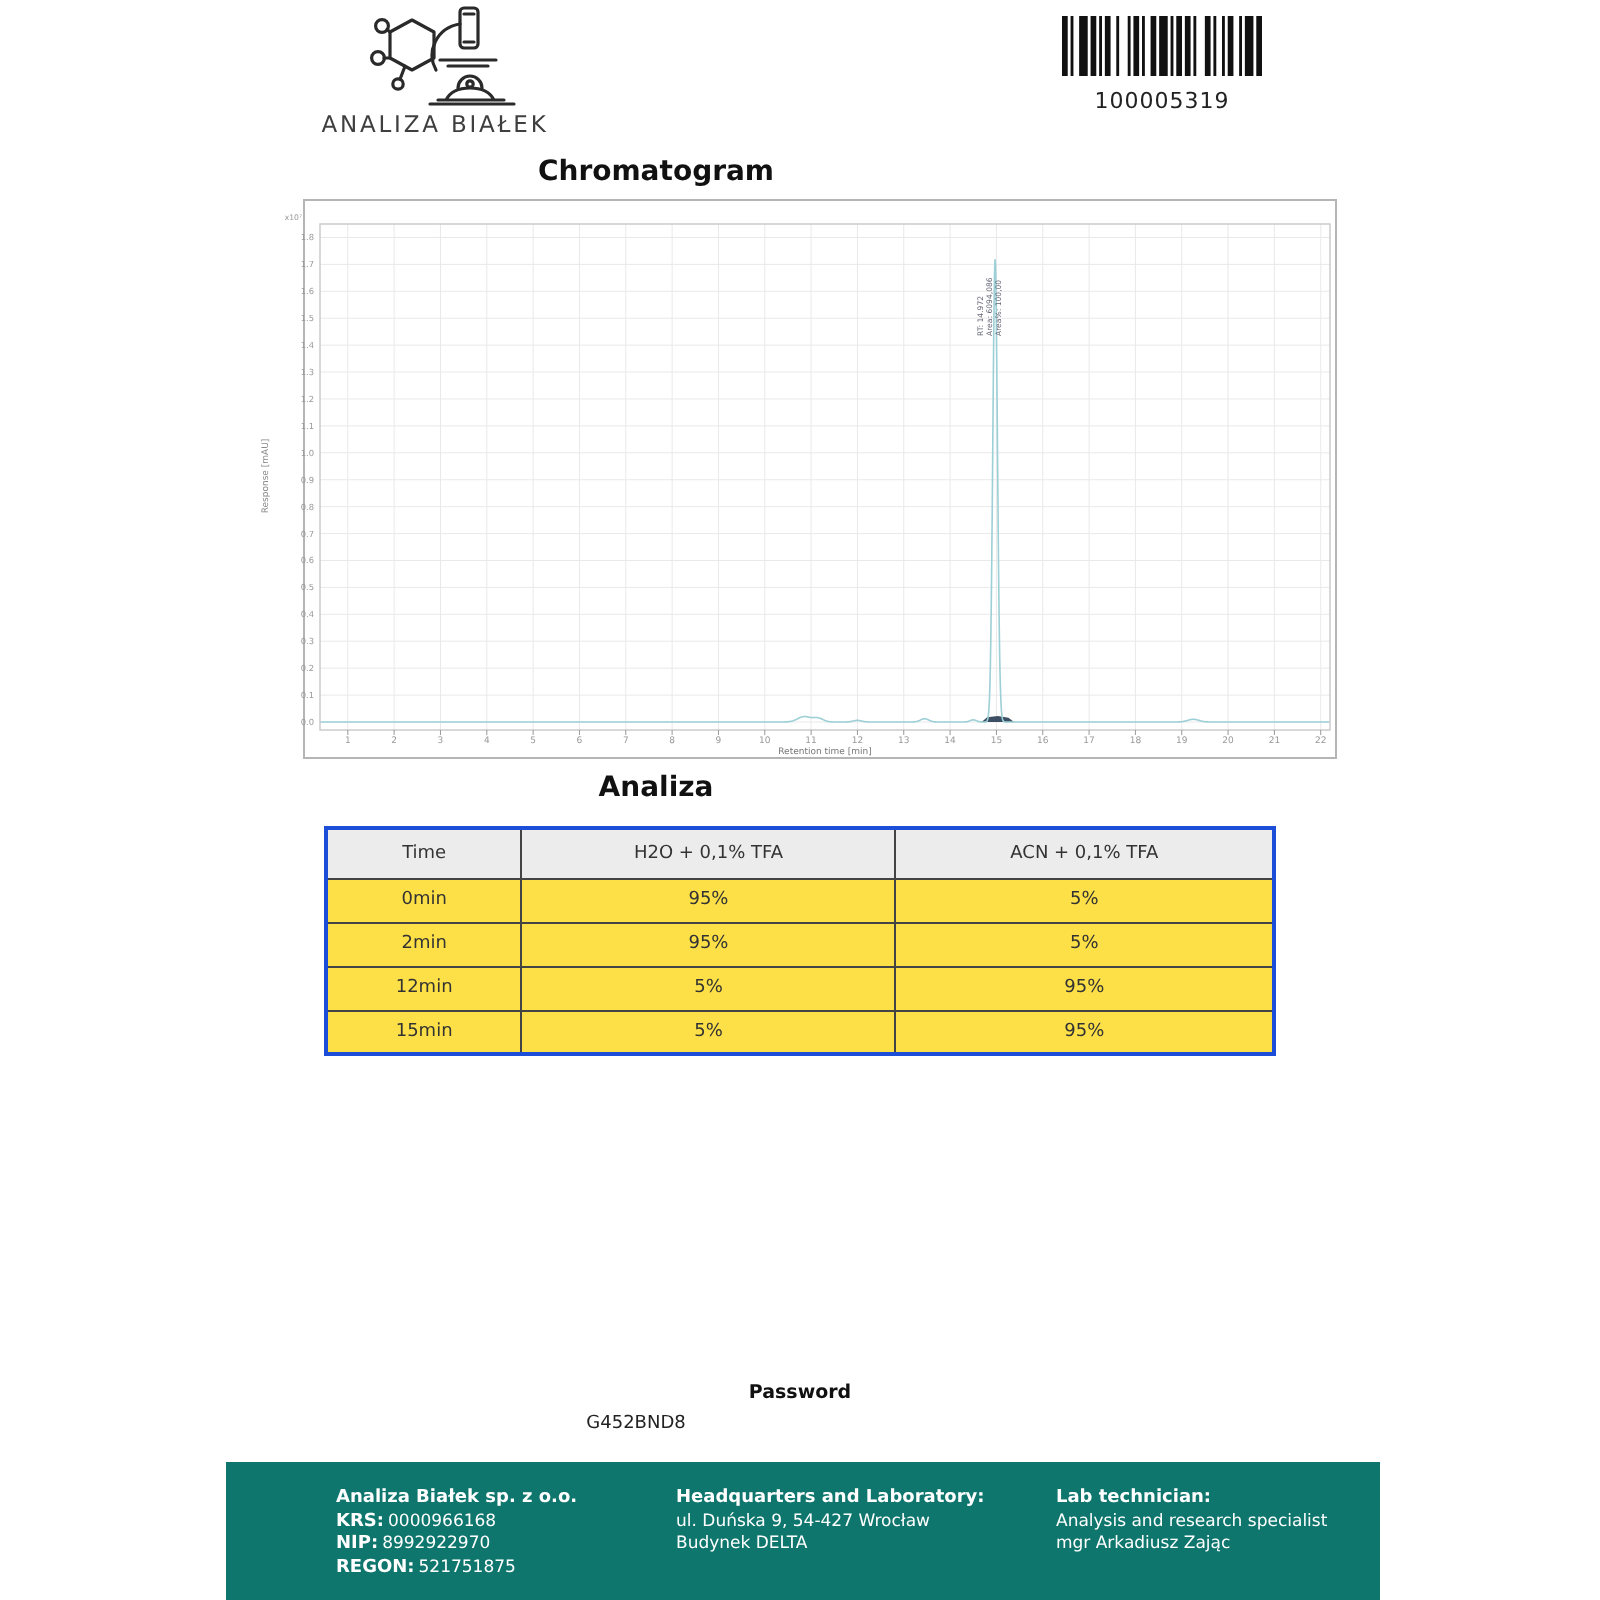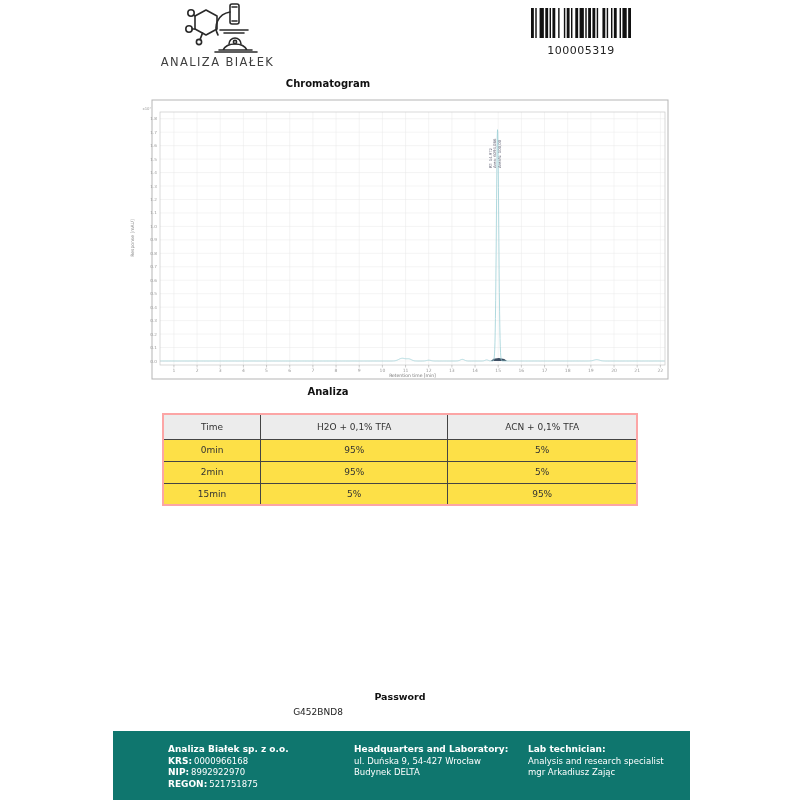--- a/index.html
+++ b/index.html
@@ -7,41 +7,41 @@
   .page {
     position: relative; width: 800px; height: 800px; background: #ffffff;
     font-family: "DejaVu Sans", "Liberation Sans", sans-serif; overflow: hidden;
   }
   .logo-wrap { position: absolute; left: 150px; top: 2px; width: 135px; text-align: center; }
   .logo-svg { display: block; margin: 0 auto; }
   .logo-text { margin-top: 1px; font-size: 11.5px; letter-spacing: 1.4px; color: #3f3f3f; }
   .barcode-wrap { position: absolute; left: 531px; top: 8px; width: 100px; text-align: center; }
   .barcode-num { font-size: 11px; color: #222; margin-top: 2px; letter-spacing: 0.5px; }
   .section-title { position: absolute; left: 0; width: 656px; text-align: center;
-    font-size: 10px; font-weight: bold; color: #111; }
+    font-size: 14px; font-weight: bold; color: #111; }
   #title-chromatogram { top: 78px; }
   #title-method { top: 386px; }
   .chart-abs { position: absolute; left: 125px; top: 98px; }
   .method-table { position: absolute; left: 162px; top: 413px; width: 476px;
     border-collapse: collapse; font-size: 9px; color: #333; }
   .method-table th, .method-table td { border: 1px solid #444; text-align: center; }
   .method-table th { background: #ececec; font-weight: normal; height: 25px; }
   .method-table td { height: 22px; background: #fde047; }
-  .method-table { border: 2px solid #fca5a5; }
+  .method-table { border: 2px solid #1d4ed8; }
   .col-time { width: 98px; }
   .col-a { width: 188px; margin-top: 12px; }
   .col-b { width: 190px; }
   .password-label { position: absolute; left: 0; top: 691px; width: 800px; text-align: center;
     font-size: 9.5px; font-weight: bold; color: #111; }
   .password-value { position: absolute; left: 0; top: 707px; width: 636px; text-align: center;
     font-size: 9px; color: #222; }
   .footer { position: absolute; left: 113px; top: 731px; width: 577px; height: 69px; }
   .f-col { position: absolute; top: 13px; color: #ffffff; font-size: 8.5px; line-height: 1.3; }
   .f-col1 { left: 55px; }
-  .f-col2 { left: 225px; margin-left: 16px; }
+  .f-col2 { left: 225px; }
   .f-col3 { left: 415px; }
   .f-bold { font-weight: bold; font-size: 9px; }
   .f-line .f-bold { margin-right: 2px; }
 </style>
 </head>
 <body>
 
 <div class="page">
 
   <div class="logo-wrap">
@@ -237,20 +237,25 @@
           <td>0min</td>
           <td>95%</td>
           <td>5%</td>
         </tr>
         <tr>
           <td>2min</td>
           <td>95%</td>
           <td>5%</td>
         </tr>
         <tr>
+          <td>12min</td>
+          <td>5%</td>
+          <td>95%</td>
+        </tr>
+        <tr>
           <td>15min</td>
           <td>5%</td>
           <td>95%</td>
         </tr>
       </tbody>
   </table>
 
   <div class="password-label">Password</div>
   <div class="password-value">G452BND8</div>
 

